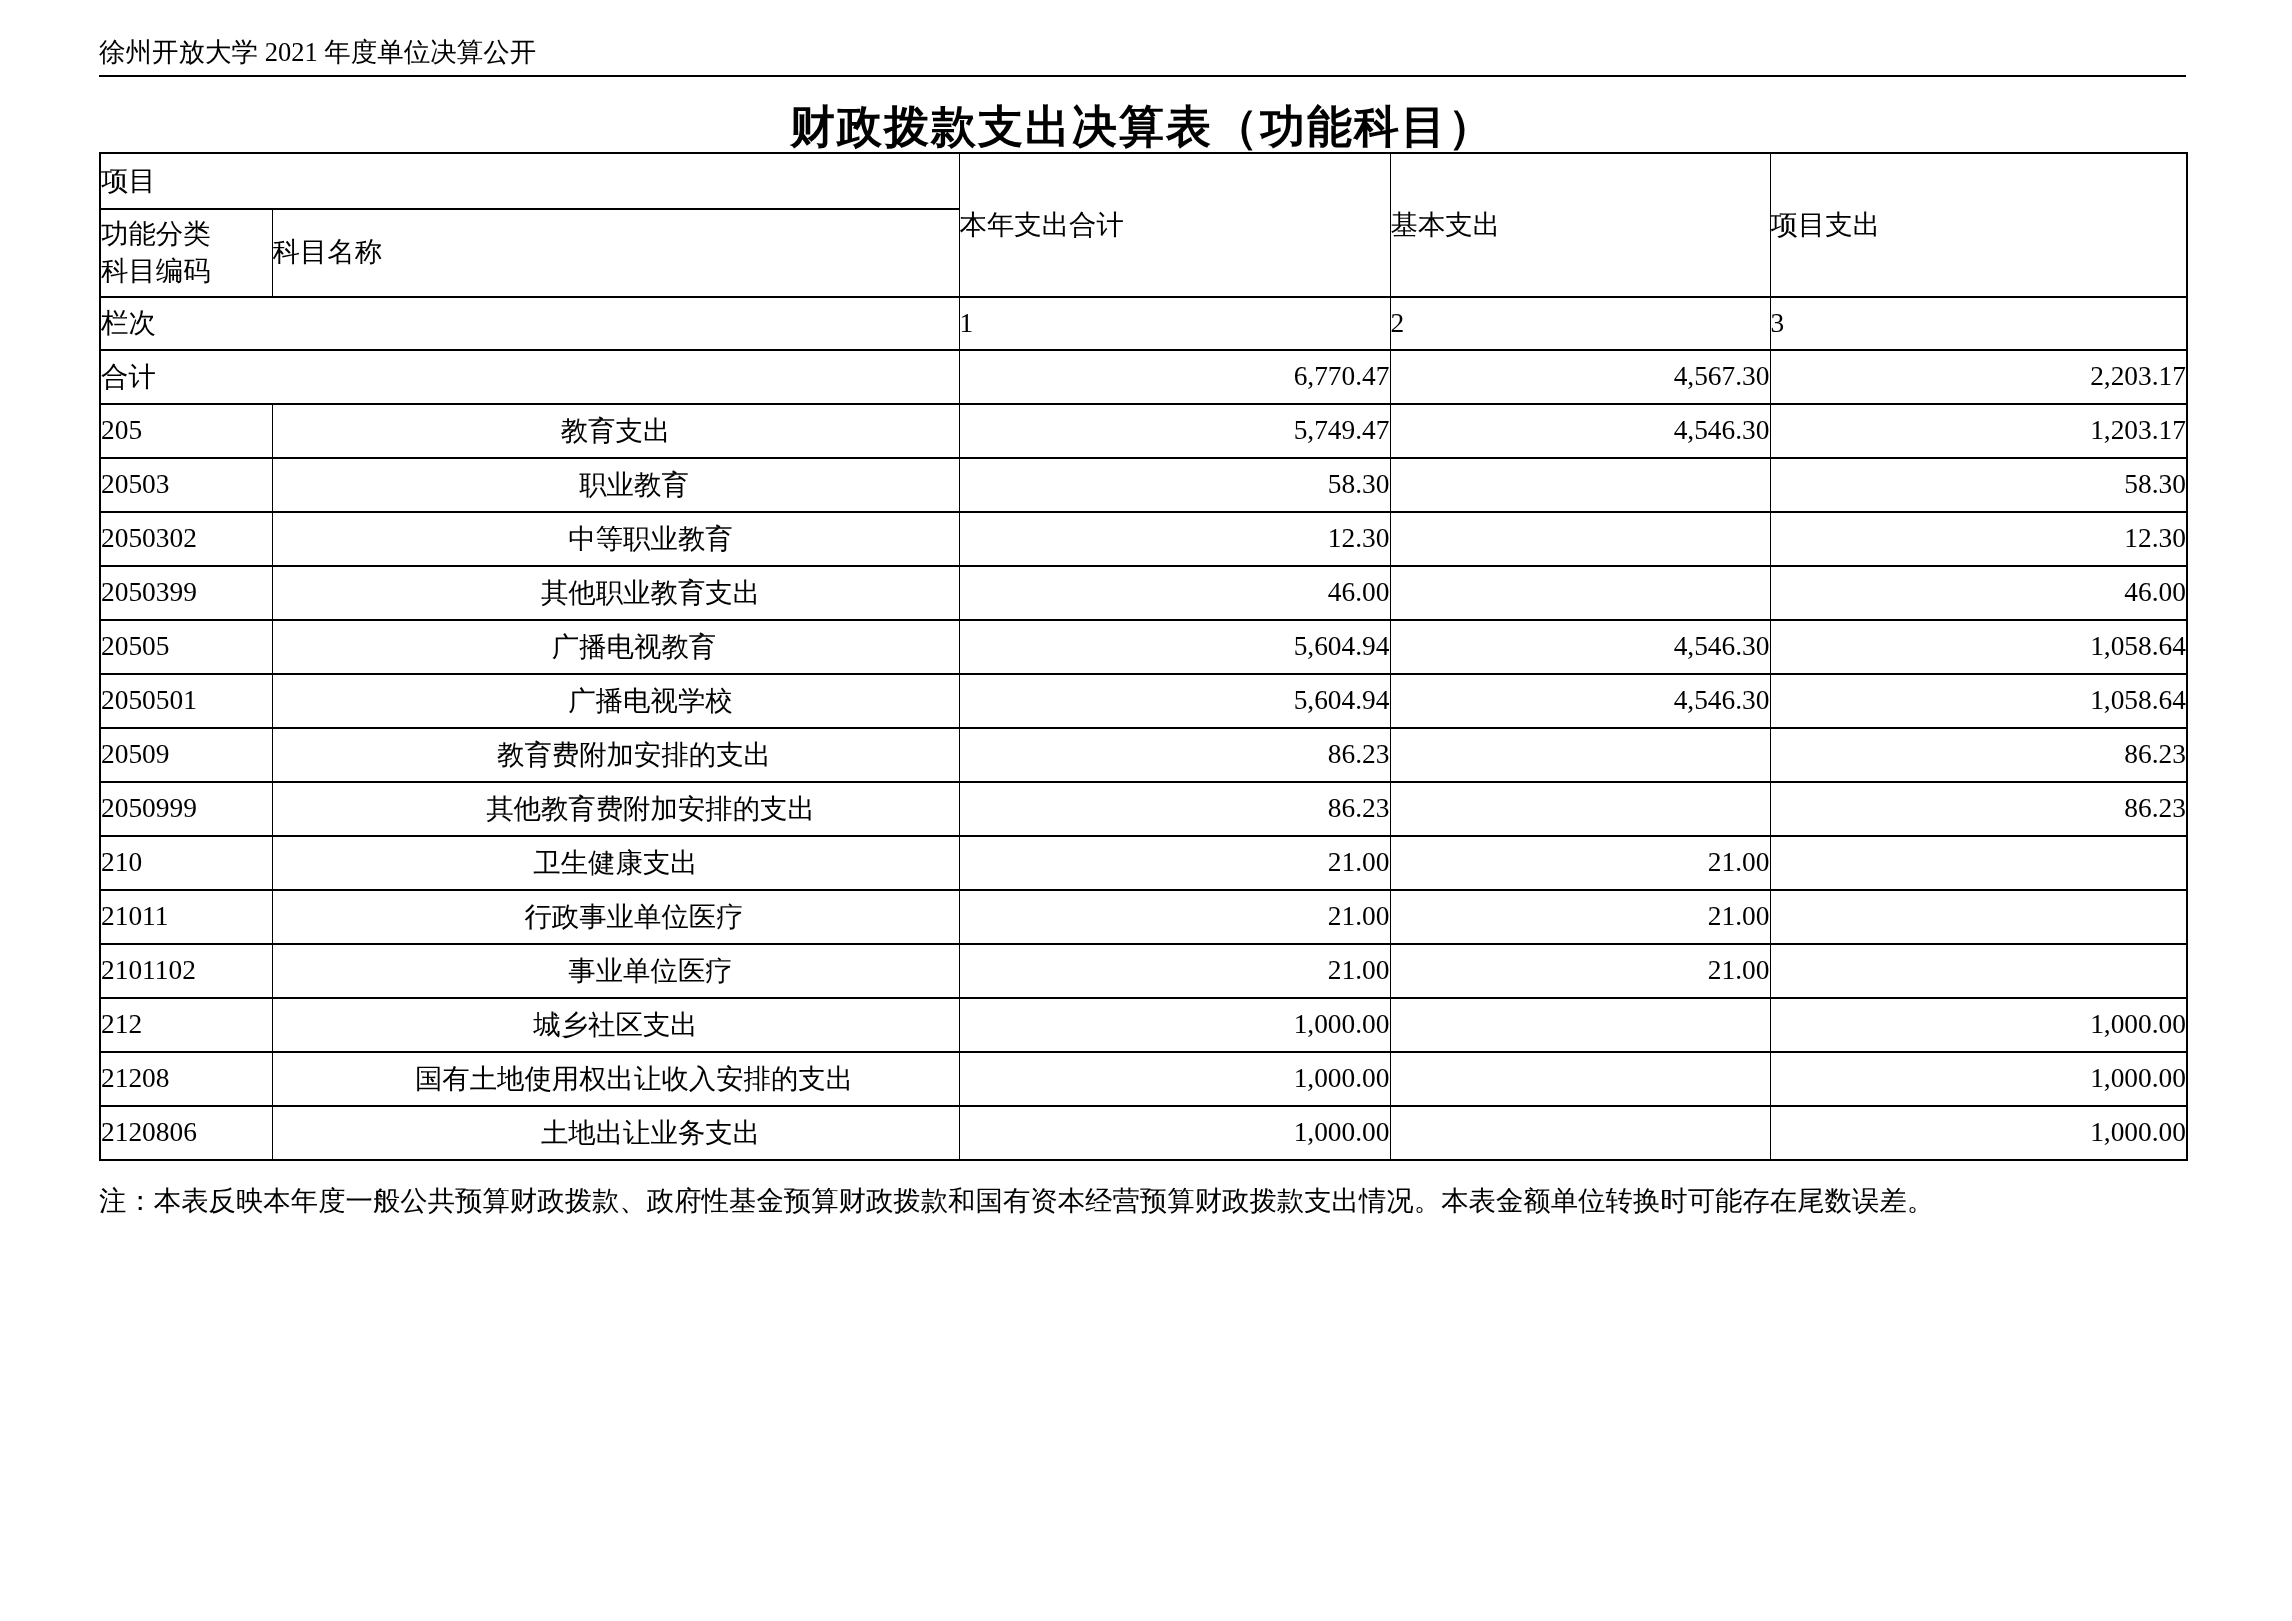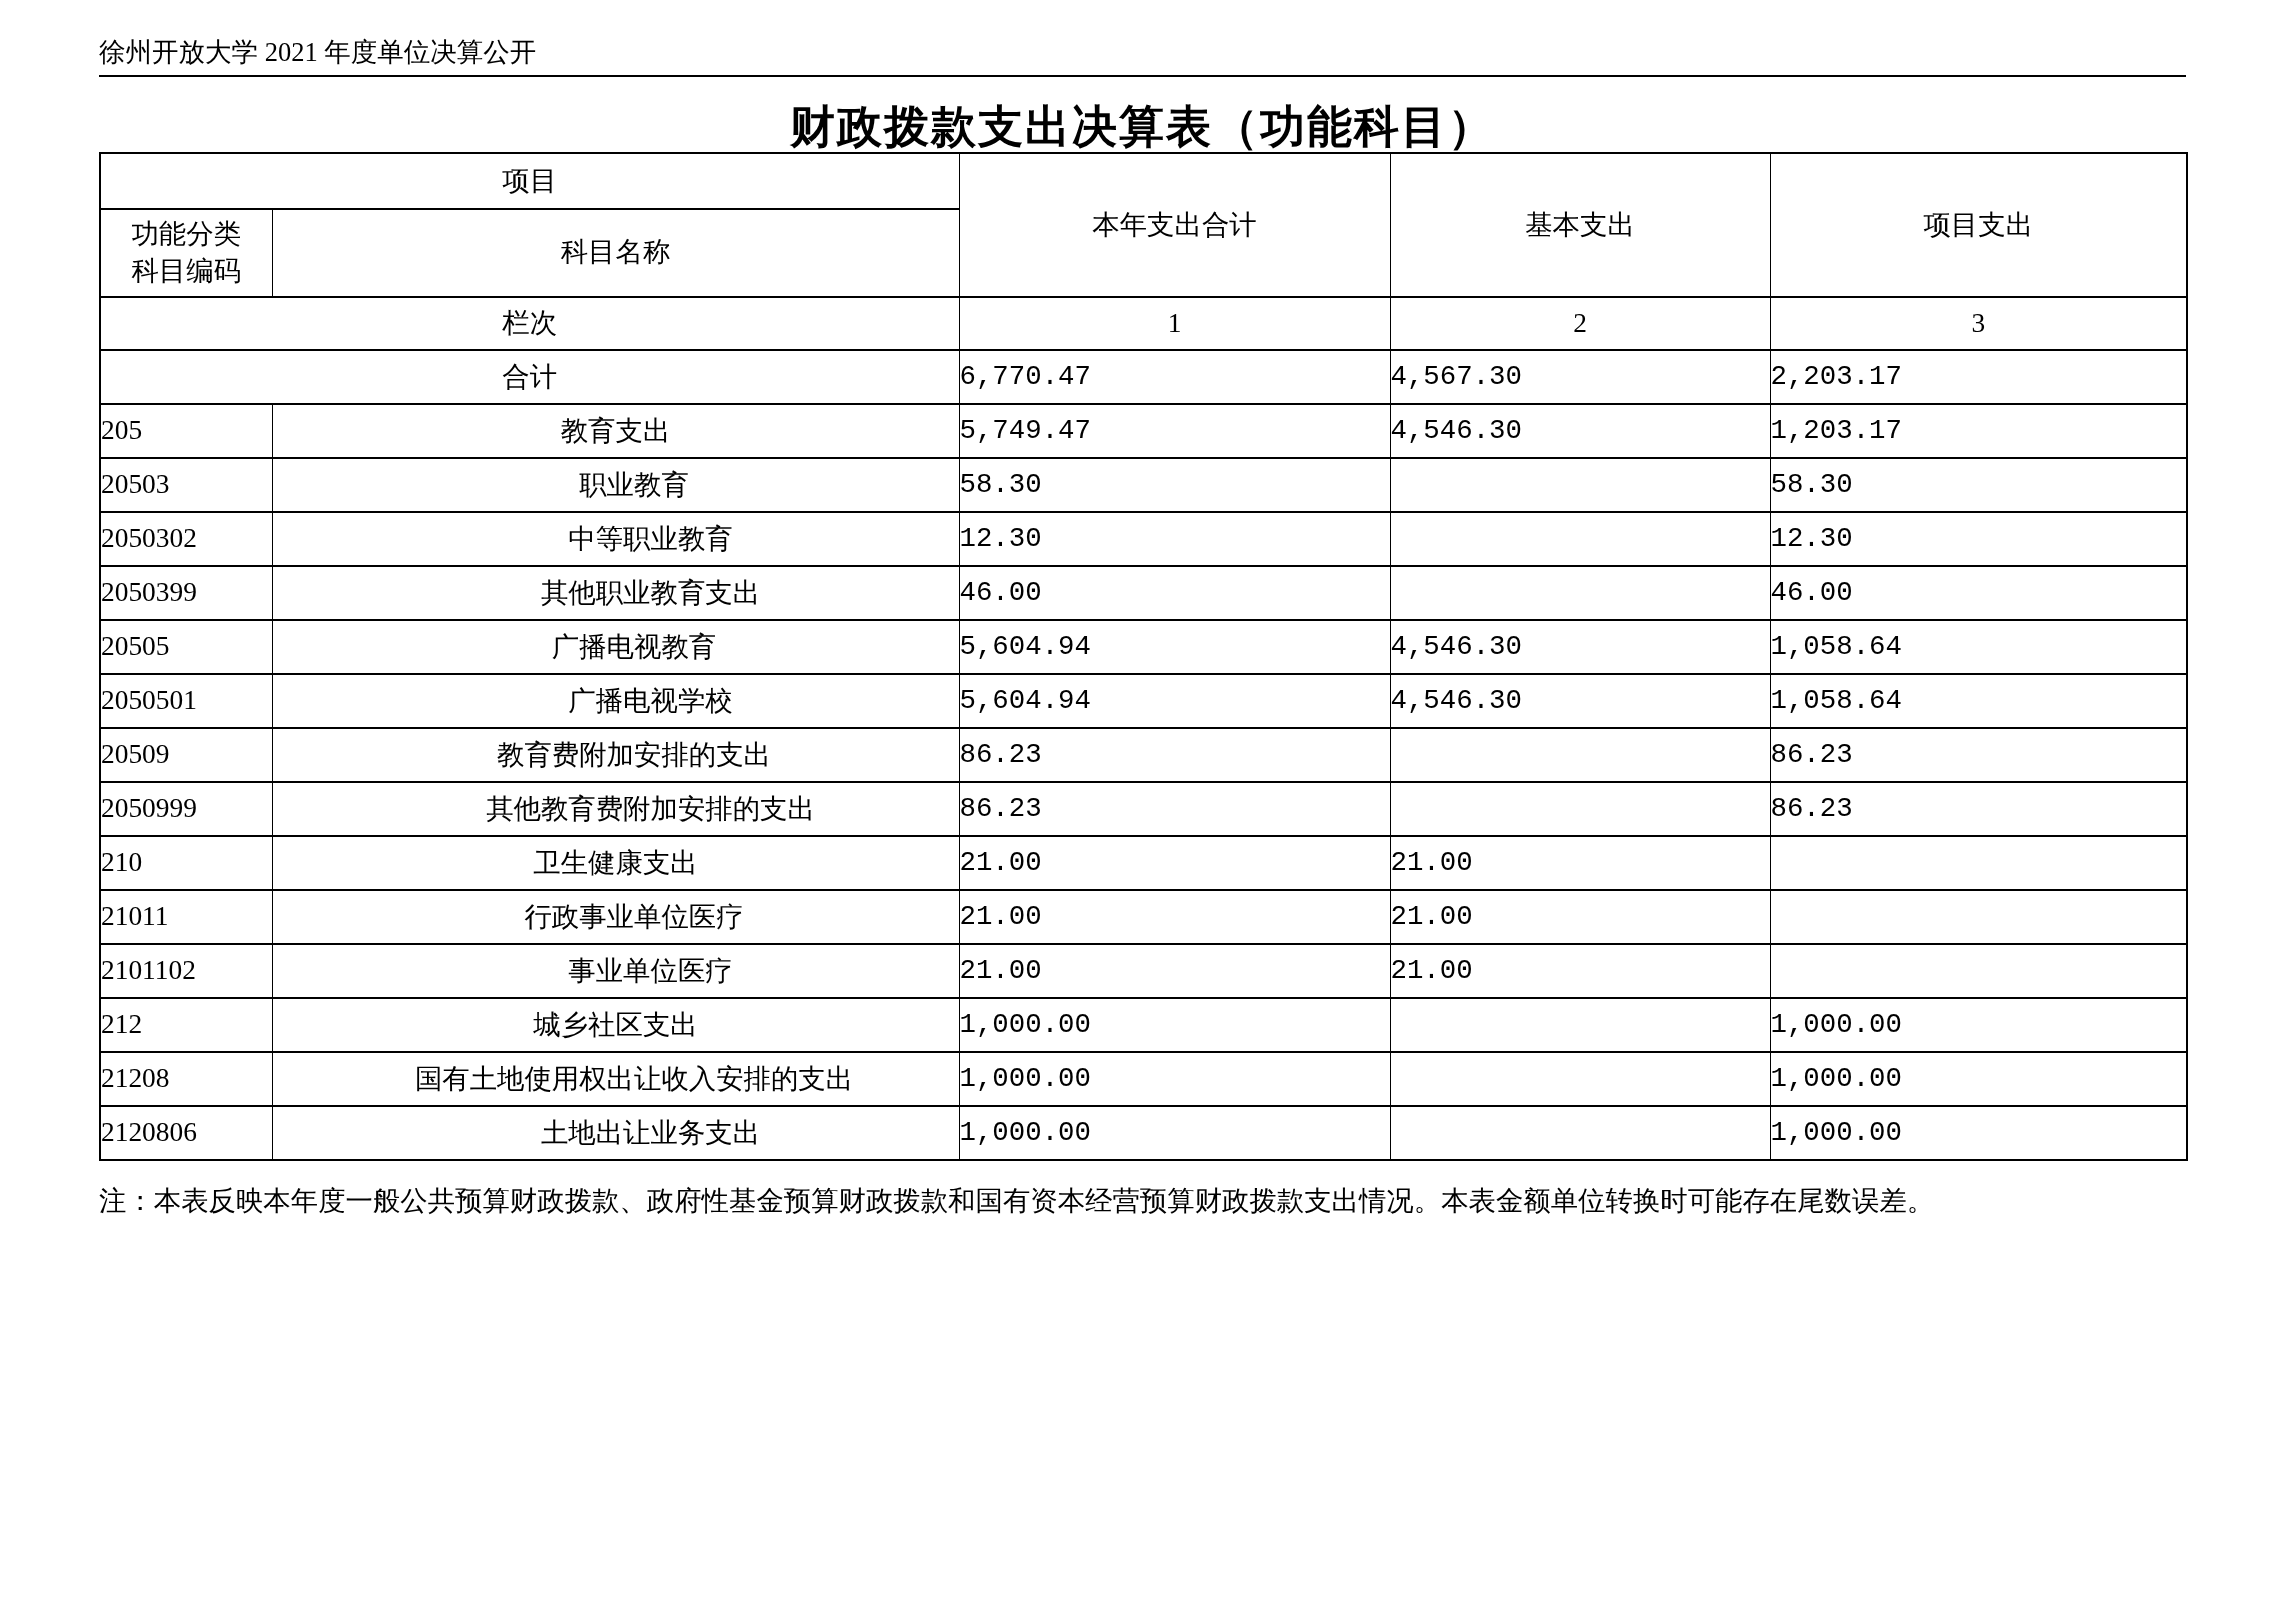--- a/index.html
+++ b/index.html
@@ -47,22 +47,22 @@
     font-weight: normal;
     vertical-align: middle;
     overflow: hidden;
     white-space: nowrap;
   }
   tr.hrow1 td { height: 56px; }
   tr.hrow2 td { height: 88px; line-height: 37px; }
   tr.hrow3 td { height: 53px; }
   tbody.body-rows td, tr.total-row td { height: 54px; }
 
-  .c   { text-align: center; }
-  .num { padding-right: 13.7px; font-family: Liberation Mono, monospace; }
+  .c   { text-align: left; }
+  .num { text-align: right; padding-right: 13.7px; }
   .code { text-align: left; padding-left: 7.8px; }
   .name { text-align: center; padding-left: 9.8px; }
   .name.indent-1 { padding-left: 37px; }
   .name.indent-2 { padding-left: 70px; }
 
   .note { margin-top: 24px; font-size: 27.4px; line-height: 33px; }
   .page-number {
     position: absolute; left: 0; right: 0; top: 1547px;
     text-align: center; font-size: 25.5px;
   }

